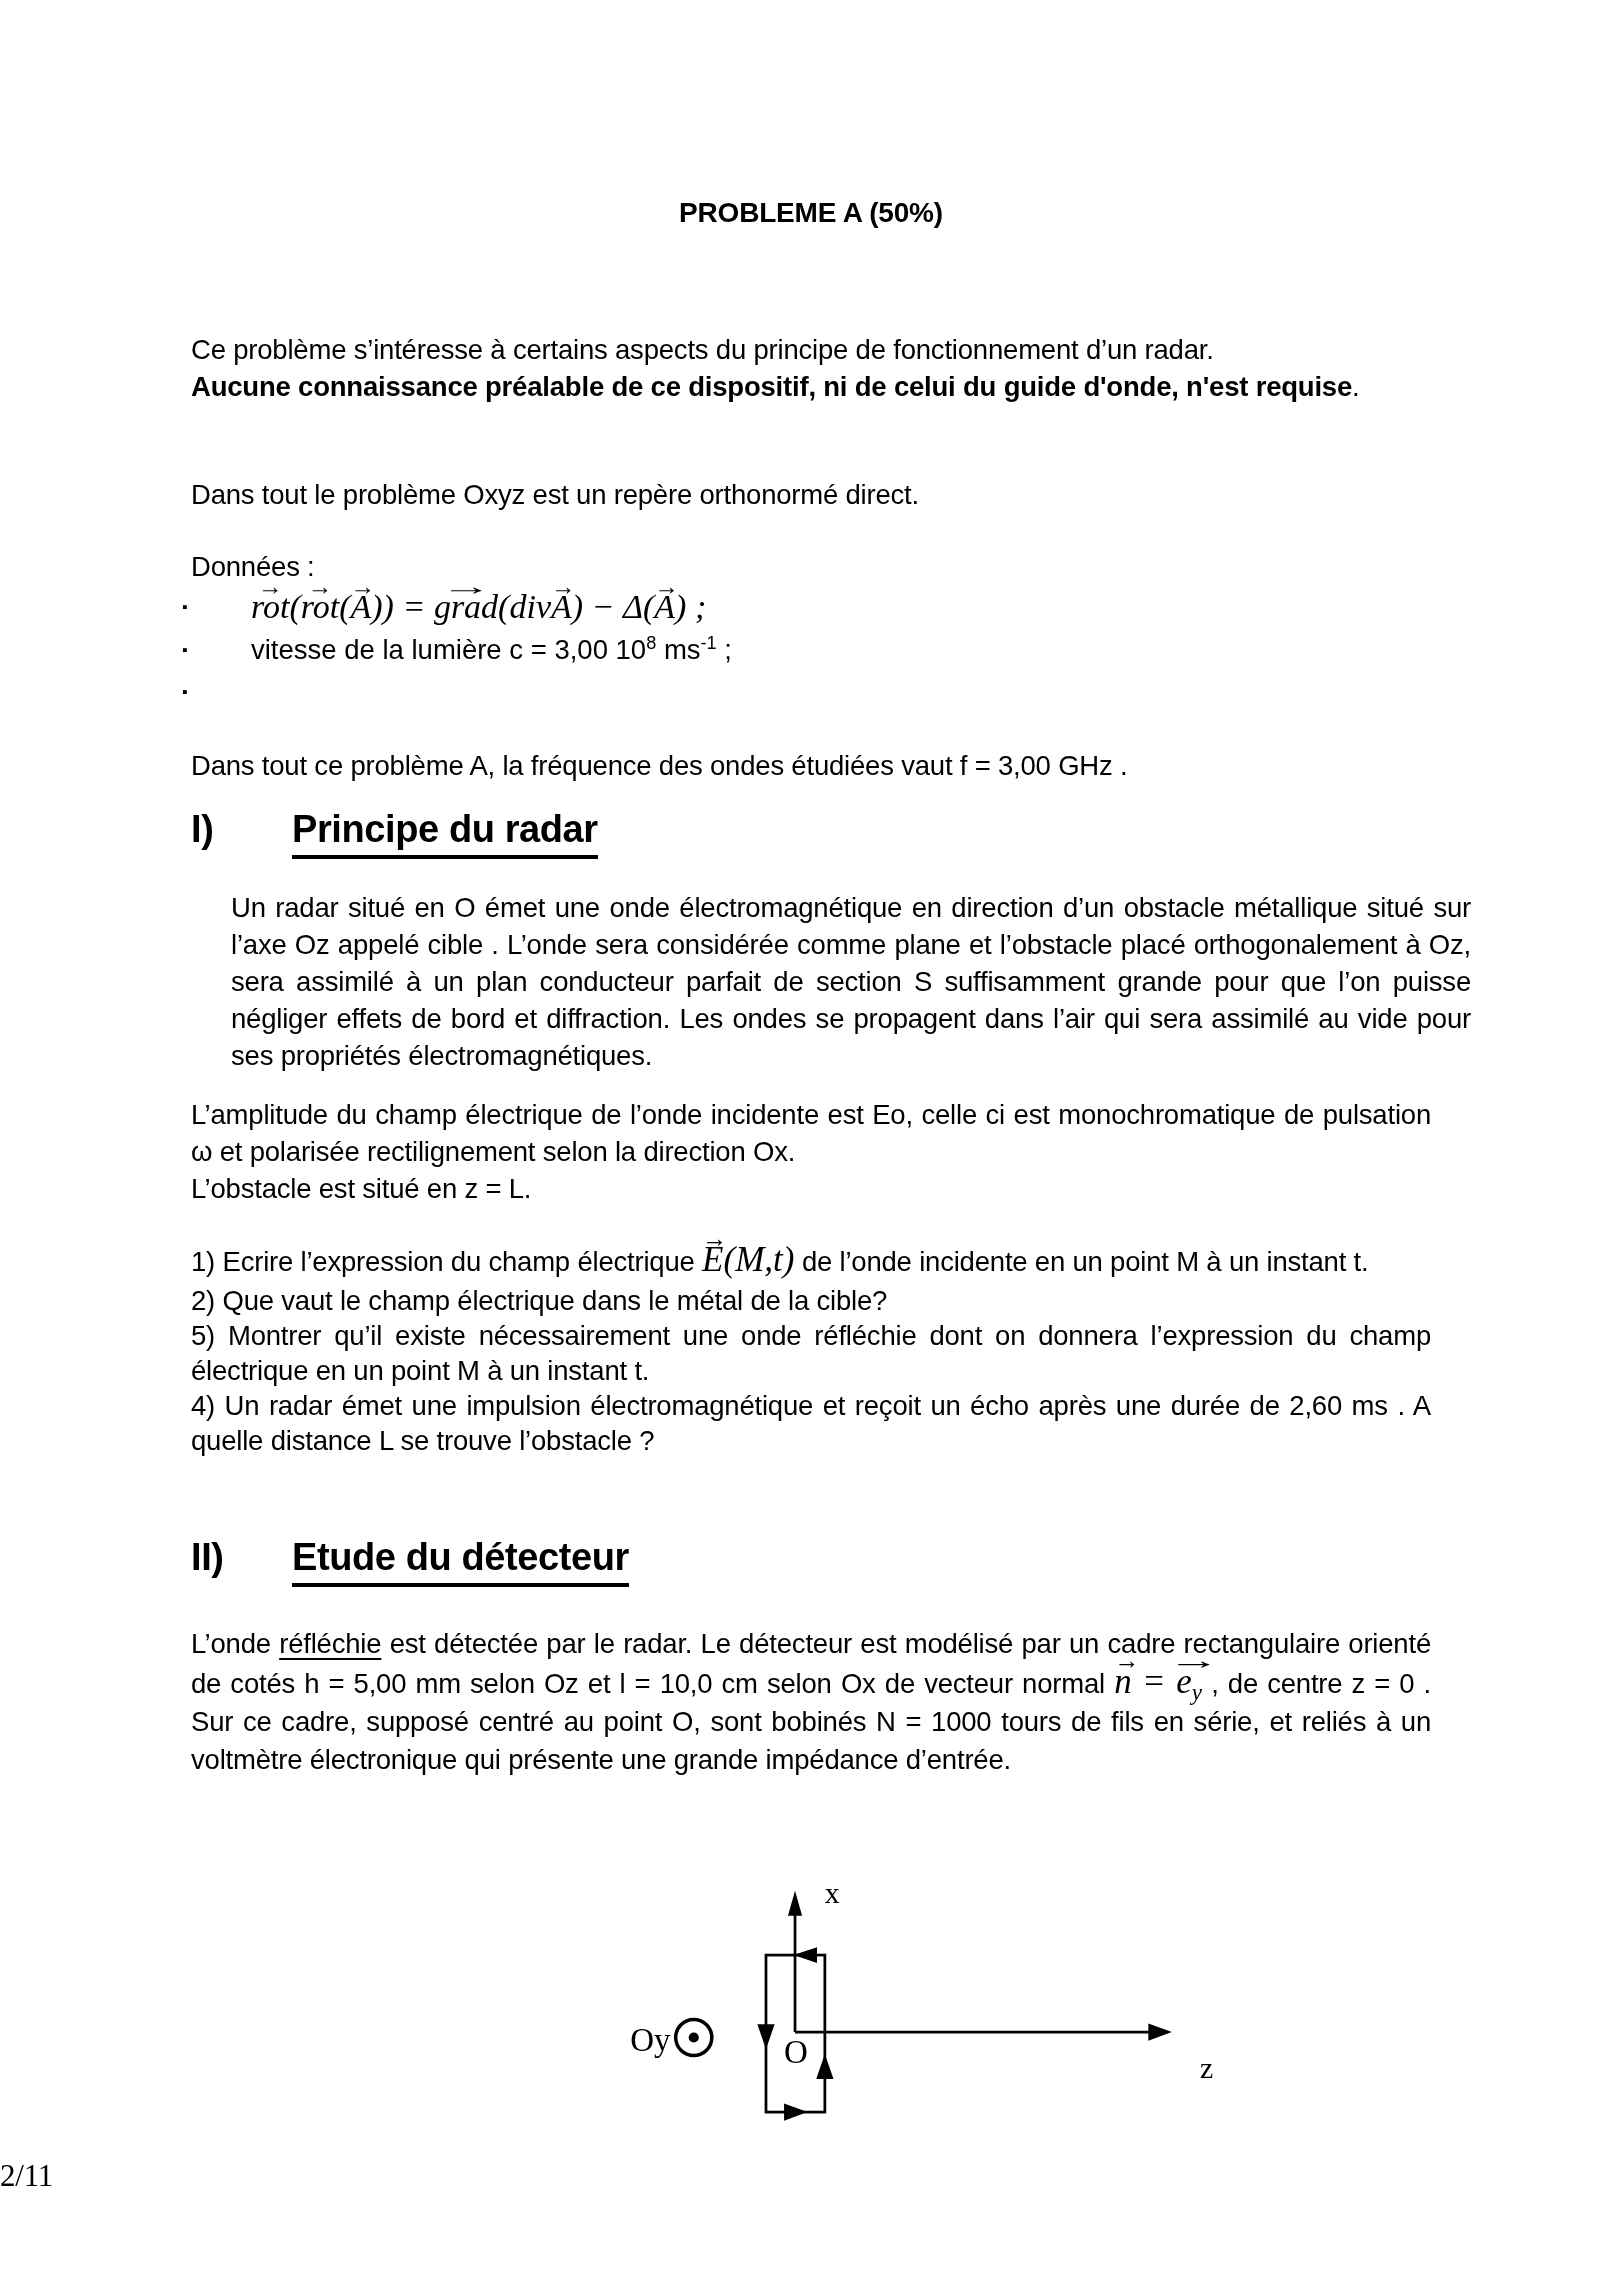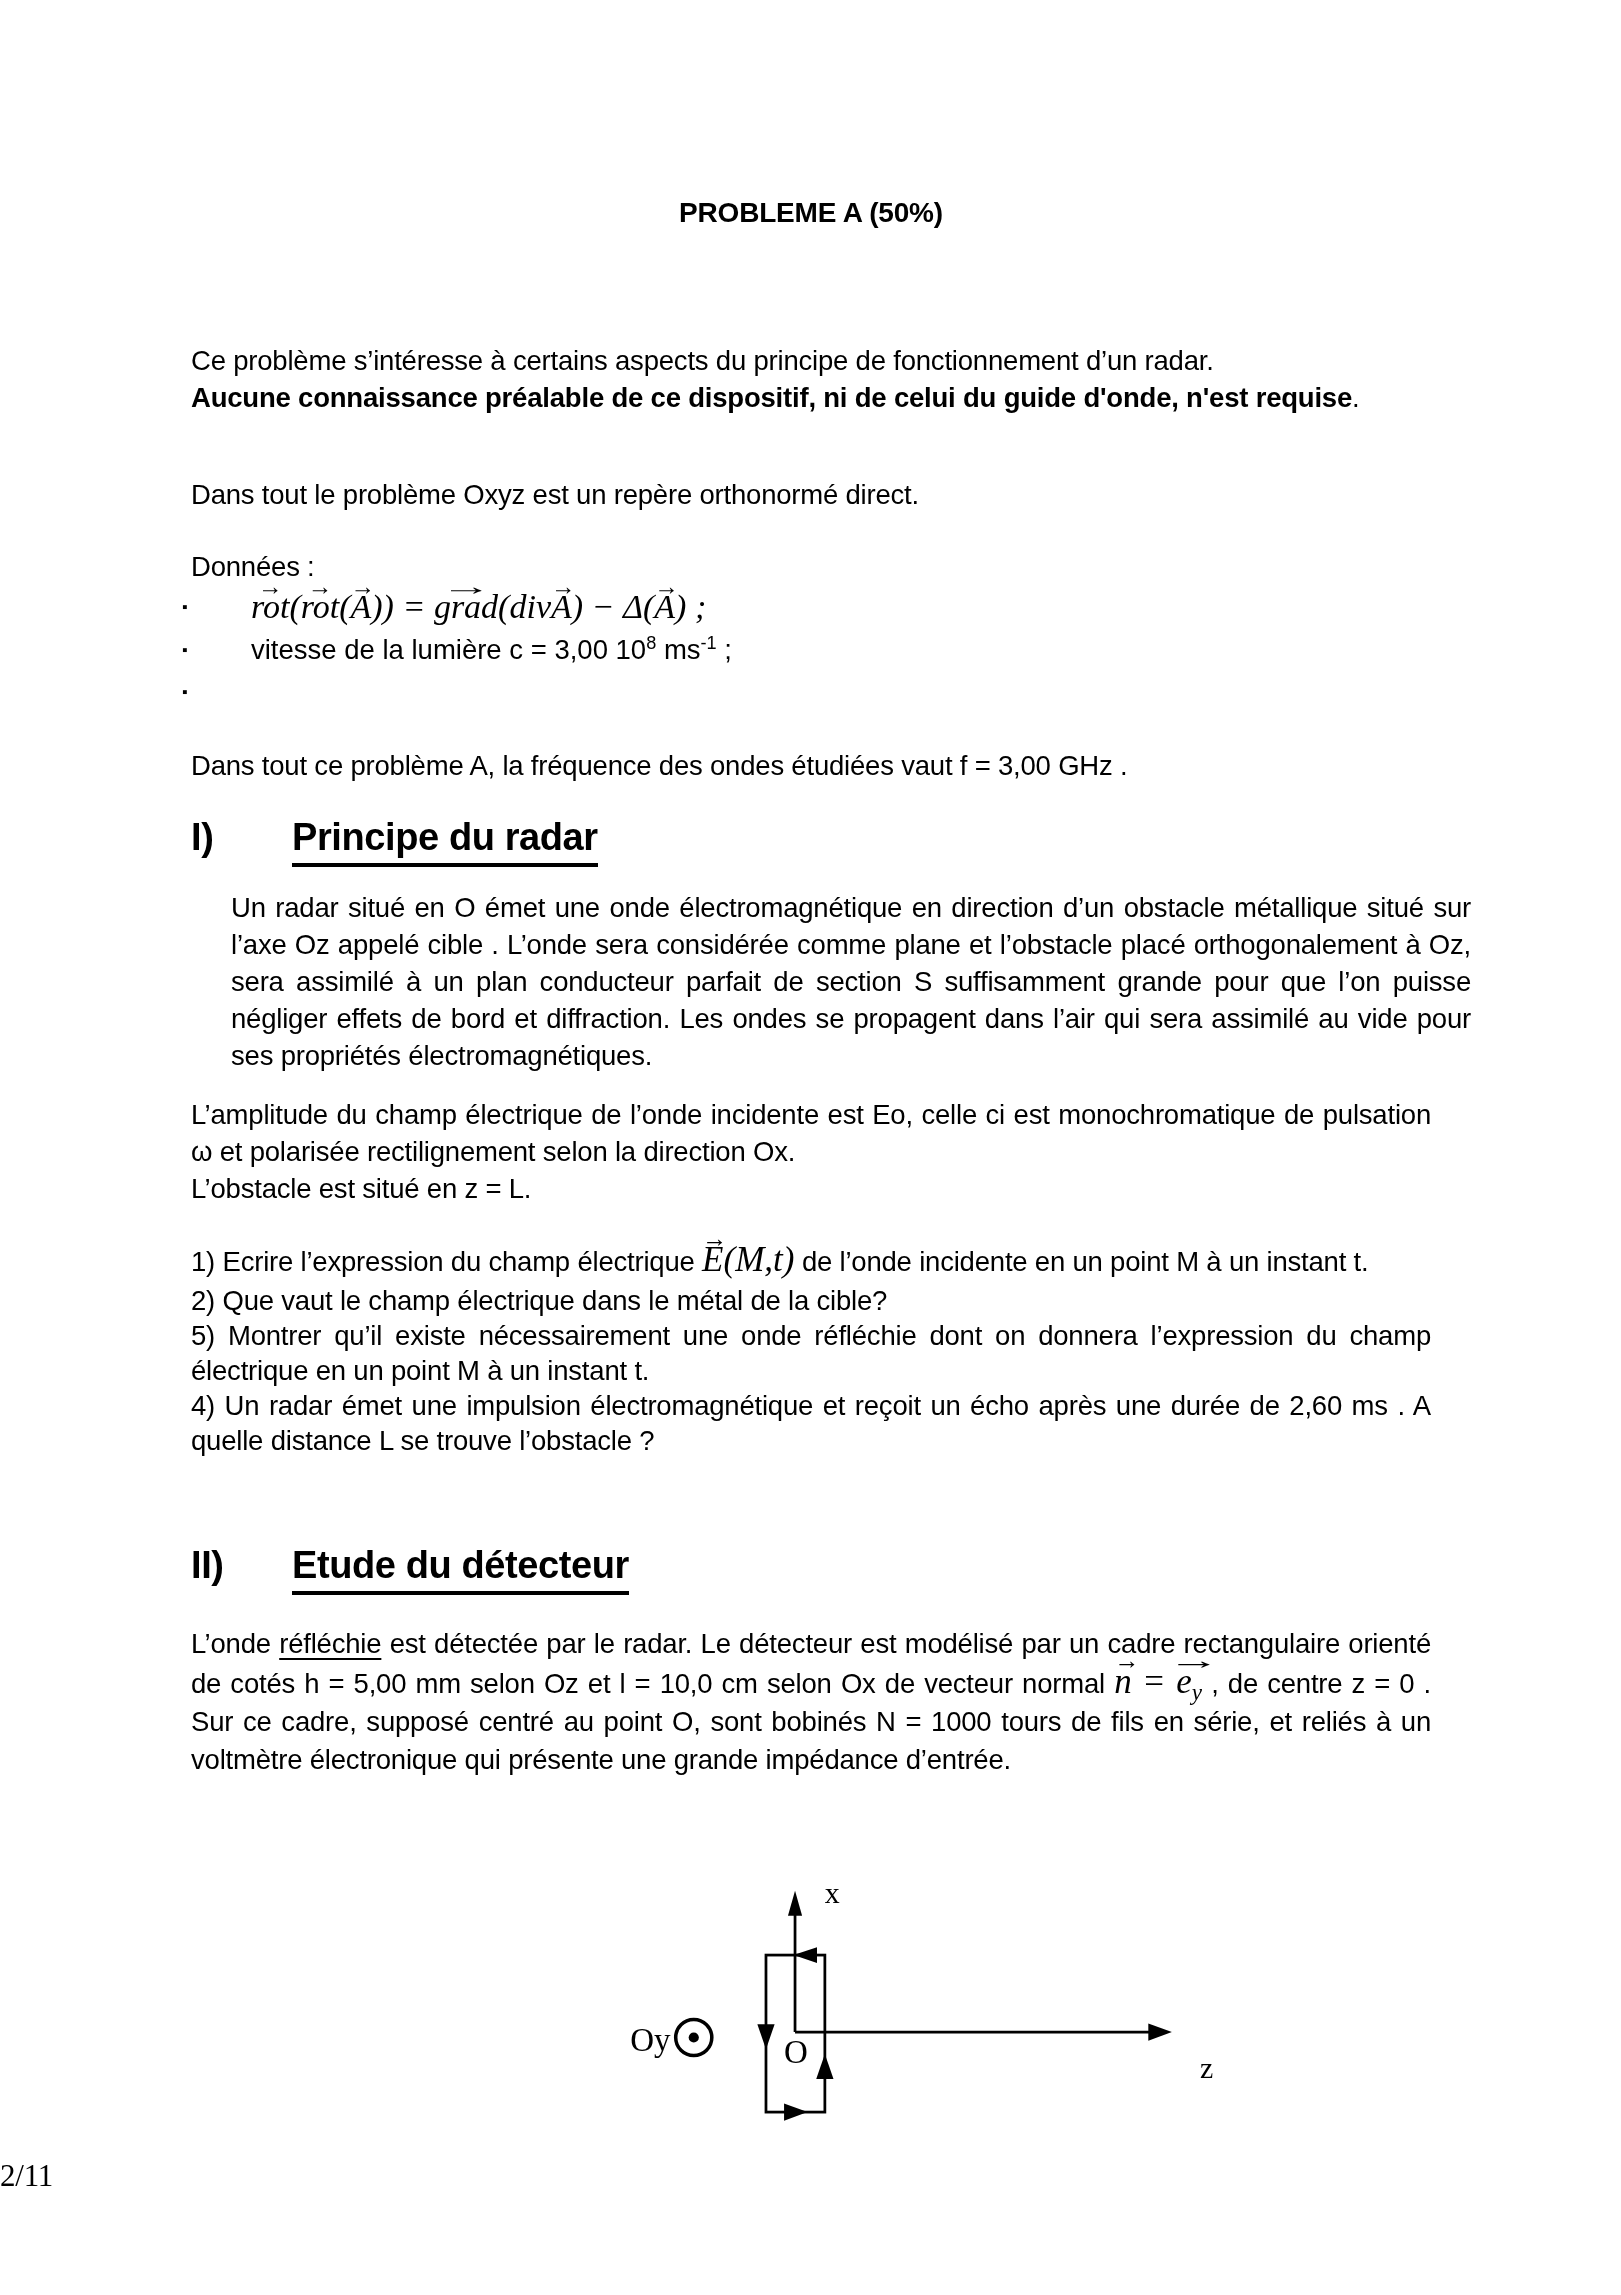--- a/index.html
+++ b/index.html
@@ -14,21 +14,21 @@
   }
   .abs{position:absolute;left:191px;width:1240px;}
   .full{position:absolute;left:0;width:1622px;}
   p{margin:0;text-align:justify;font-size:27.5px;line-height:37px;letter-spacing:-0.2px;}
   .center{text-align:center;}
   .b{font-weight:bold;}
   .u{text-decoration:underline;text-underline-offset:4.7px;text-decoration-thickness:2.4px;}
   
   .h{font-size:38px;font-weight:bold;line-height:41px;letter-spacing:-0.4px;}
   .h .num{display:inline-block;width:101px;}
-  .h .ht{display:inline-block;border-bottom:4.7px solid #000;padding-bottom:4.7px;margin-top:8px;}
+  .h .ht{display:inline-block;border-bottom:4.7px solid #000;padding-bottom:4.7px;}
   
   .li{display:flex;align-items:flex-start;line-height:41px;font-size:27.5px;}
   .li .bullet{display:inline-block;width:69px;font-size:15.7px;line-height:41px;}
   
   .math{font-family:"Liberation Serif",serif;font-style:italic;font-size:34px;letter-spacing:0;white-space:nowrap;}
   .math.m44{font-size:35px;}
   .vec{position:relative;display:inline-block;line-height:1;}
   .vec .ar{position:absolute;left:0;right:0;top:-0.62em;text-align:center;font-style:normal;font-size:0.72em;line-height:1;}
   .vec.wide .ar{transform:scaleX(2.1);}
   .sp{font-size:0.66em;vertical-align:super;line-height:0;}
@@ -36,21 +36,21 @@
   .pagenum{font-family:"Liberation Serif",serif;font-size:31px;}
   svg text{font-family:"Liberation Serif",serif;fill:#000;}
 </style>
 </head>
 <body>
 
 <div class="page">
 
   <p class="full center b" style="top:194px;font-size:28px;letter-spacing:-0.2px;text-align:center;position:absolute;">PROBLEME A  (50%)</p>
 
-  <div class="abs" style="top:342px;">
+  <div class="abs" style="top:331px;">
     <p>
       <span>Ce problème s’intéresse à certains aspects du principe de fonctionnement d’un radar.</span><br>
       <span class="b">Aucune connaissance préalable de ce dispositif, ni de celui du guide d'onde, n'est requise</span><span>.</span>
     </p>
   </div>
 
   <div class="abs" style="top:548px;">
     <p>Données :</p>
   </div>
 

